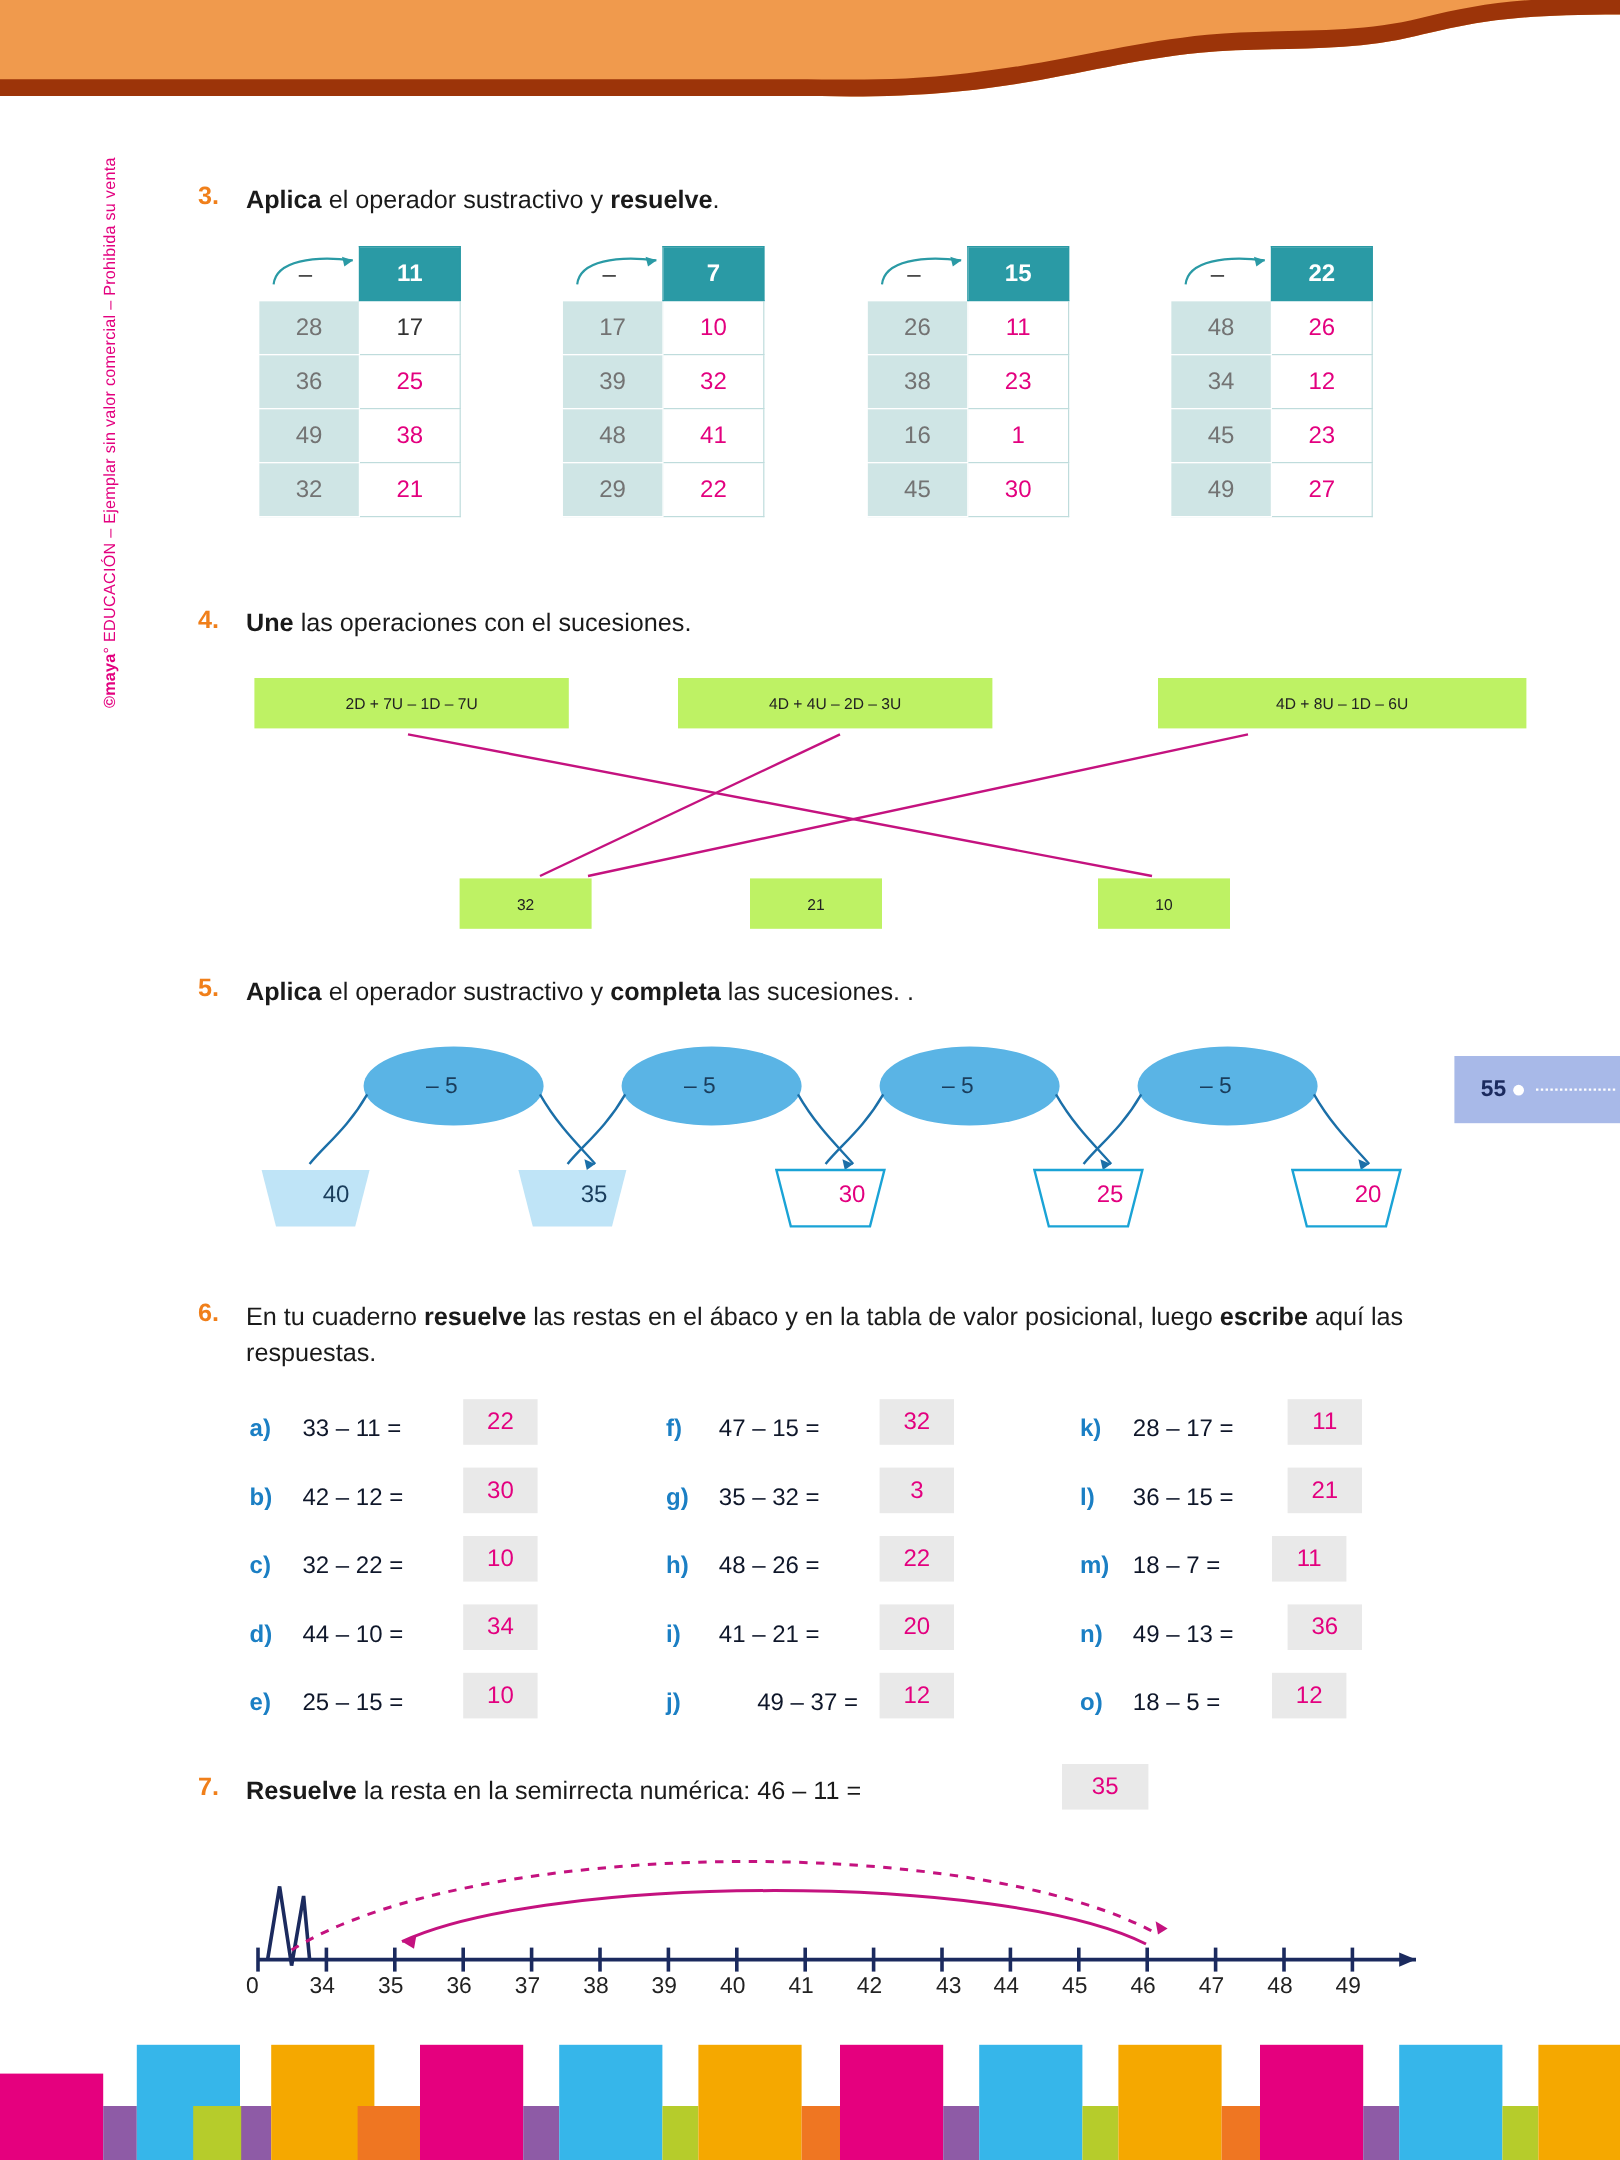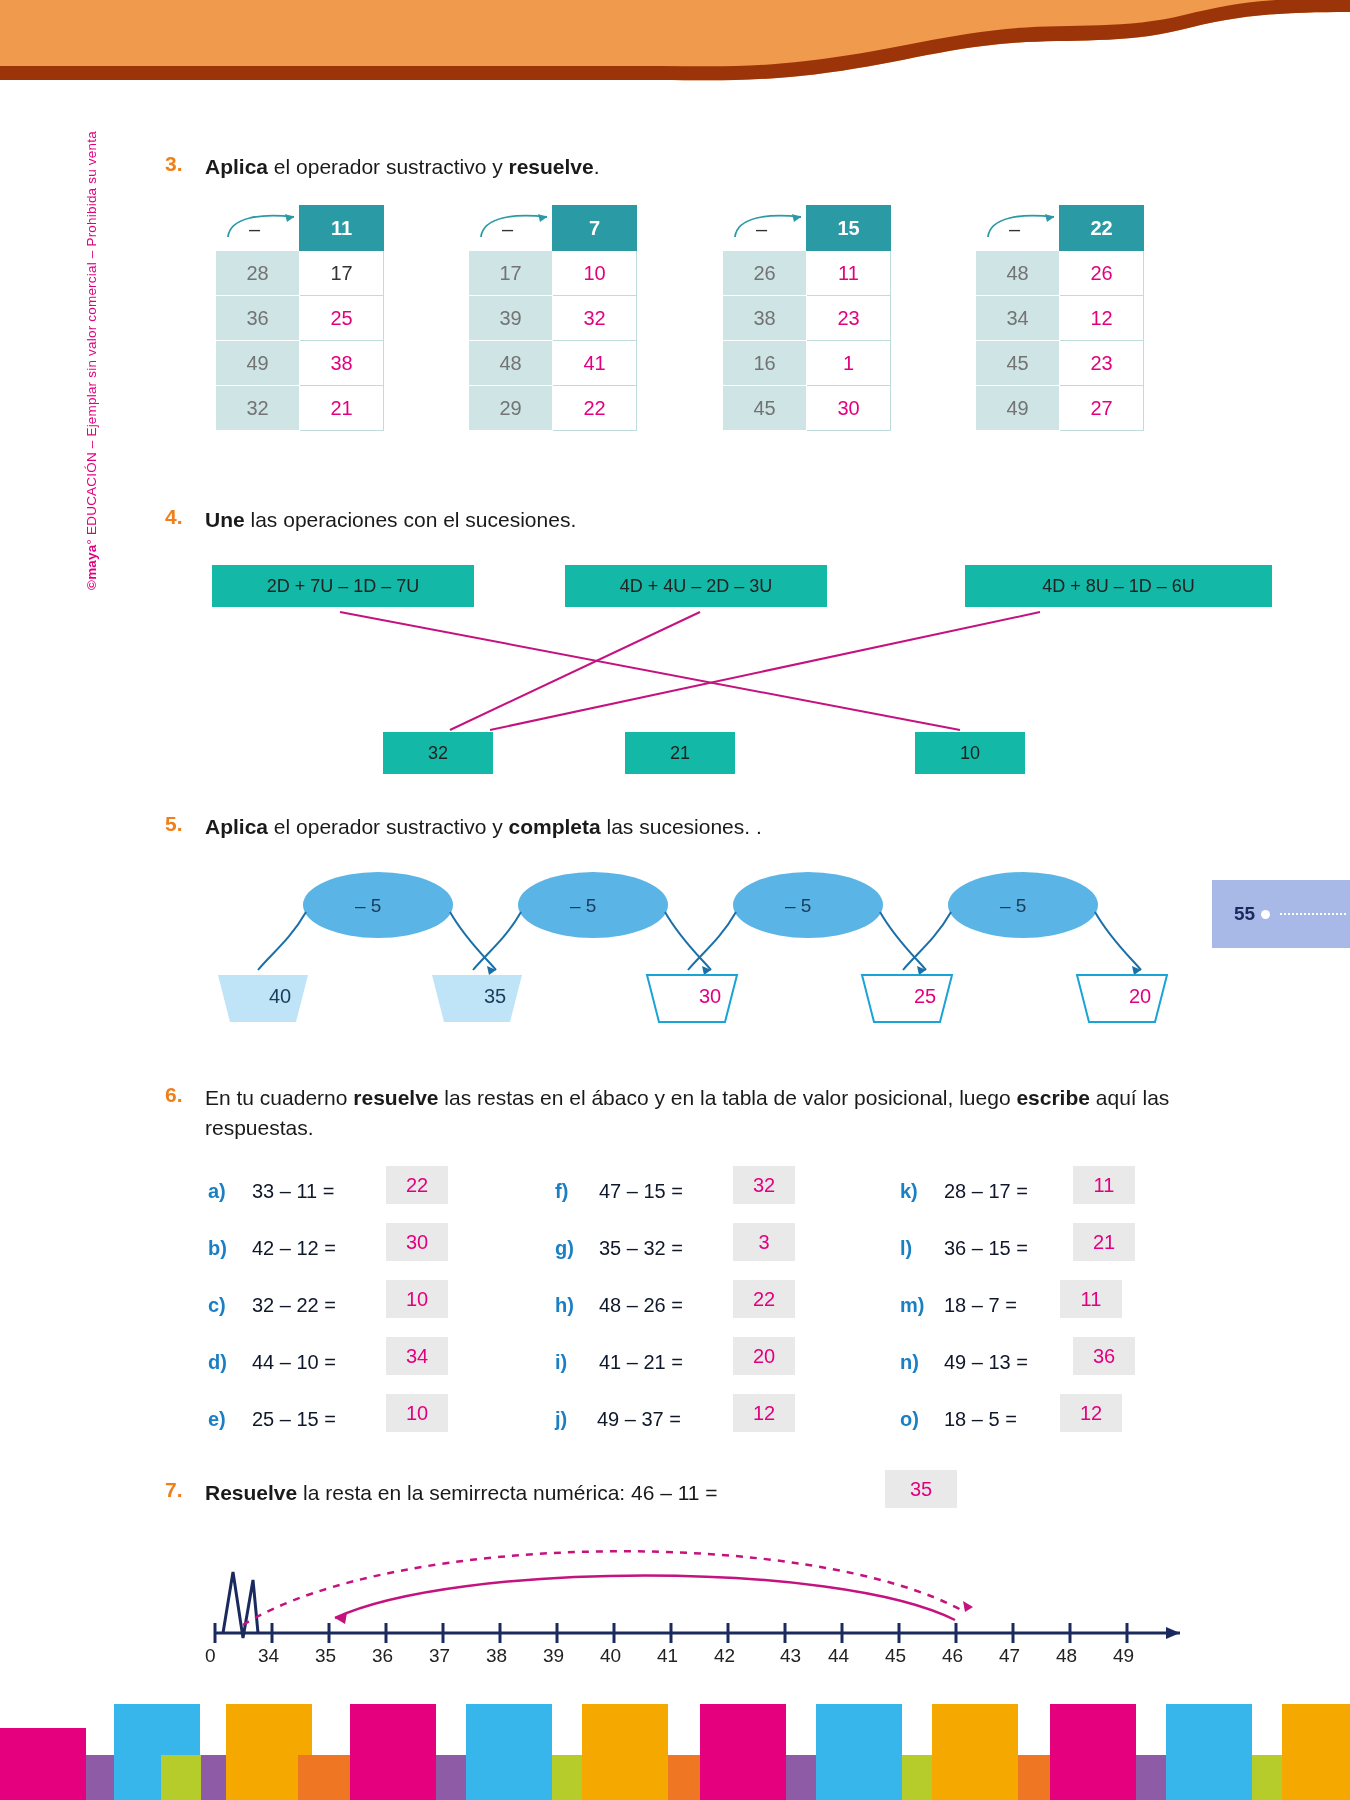--- a/index.html
+++ b/index.html
@@ -39,36 +39,36 @@
   }
   .op-table td.left { background:#cfe5e5; }
   .op-table td.right { background:#ffffff; border:1px solid #bfdcdc; color:#e3007f; }
   .op-table td.right.black { color:#333; }
   .op-table .hdr-left { background:#ffffff; border:none; }
   .op-table .hdr-right { background:#2a9aa5; color:#ffffff; font-weight:bold; font-size:20px; border:1px solid #2a9aa5;}
   .arrow-svg { position:absolute; }
 
   
   .box-orange {
-    position:absolute; background:#14b8a6; color:#222;
-    font-size:18px; display:flex; align-items:center; justify-content:center;
+    position:absolute; background:#bef264; color:#222;
+    font-size:13px; display:flex; align-items:center; justify-content:center;
     height:42px;
   }
   .match-svg { position:absolute; }
 
   
   .seq-svg { position:absolute; }
   .ellipse-label { position:absolute; font-size:19px; color:#1a3d5c; }
   .trap-label { position:absolute; font-size:20px; }
   .trap-label.blue { color:#1a3d5c; }
   .trap-label.pink { color:#e3007f; }
 
   
   .right-tab {
-    position:absolute; left:1212px; top:880px; width:138px; height:68px;
+    position:absolute; left:1212px; top:880px; width:138px; height:56px;
     background:#a8b9e8; display:flex; align-items:center;
   }
   .right-tab .num { font-size:19px; font-weight:bold; color:#1b2a5e; margin-left:22px;}
   .right-tab .dots { flex:1; margin-left:10px; border-top:2px dotted #ffffff; height:0; margin-right:4px;}
   .right-tab .dot { width:9px; height:9px; border-radius:50%; background:#ffffff; margin-left:6px;}
 
   
   .q-letter { position:absolute; font-size:20px; font-weight:bold; color:#1b7fc4; }
   .q-expr { position:absolute; font-size:20px; color:#0f172a; }
   .ans-box {
@@ -329,21 +329,21 @@
 
 <div class="q-letter" style="left:555px; top:1294px;">h)</div>
 <div class="q-expr" style="left:599px; top:1294px;">48 – 26 =</div>
 <div class="ans-box" style="left:733px; top:1280px; width:62px;">22</div>
 
 <div class="q-letter" style="left:555px; top:1351px;">i)</div>
 <div class="q-expr" style="left:599px; top:1351px;">41 – 21 =</div>
 <div class="ans-box" style="left:733px; top:1337px; width:62px;">20</div>
 
 <div class="q-letter" style="left:555px; top:1408px;">j)</div>
-<div class="q-expr" style="left:597px; top:1408px;">49 – 37 =</div>
+<div class="q-expr" style="left:631px; top:1408px;">49 – 37 =</div>
 <div class="ans-box" style="left:733px; top:1394px; width:62px;">12</div>
 
 <div class="q-letter" style="left:900px; top:1180px;">k)</div>
 <div class="q-expr" style="left:944px; top:1180px;">28 – 17 =</div>
 <div class="ans-box" style="left:1073px; top:1166px; width:62px;">11</div>
 
 <div class="q-letter" style="left:900px; top:1237px;">l)</div>
 <div class="q-expr" style="left:944px; top:1237px;">36 – 15 =</div>
 <div class="ans-box" style="left:1073px; top:1223px; width:62px;">21</div>
 

